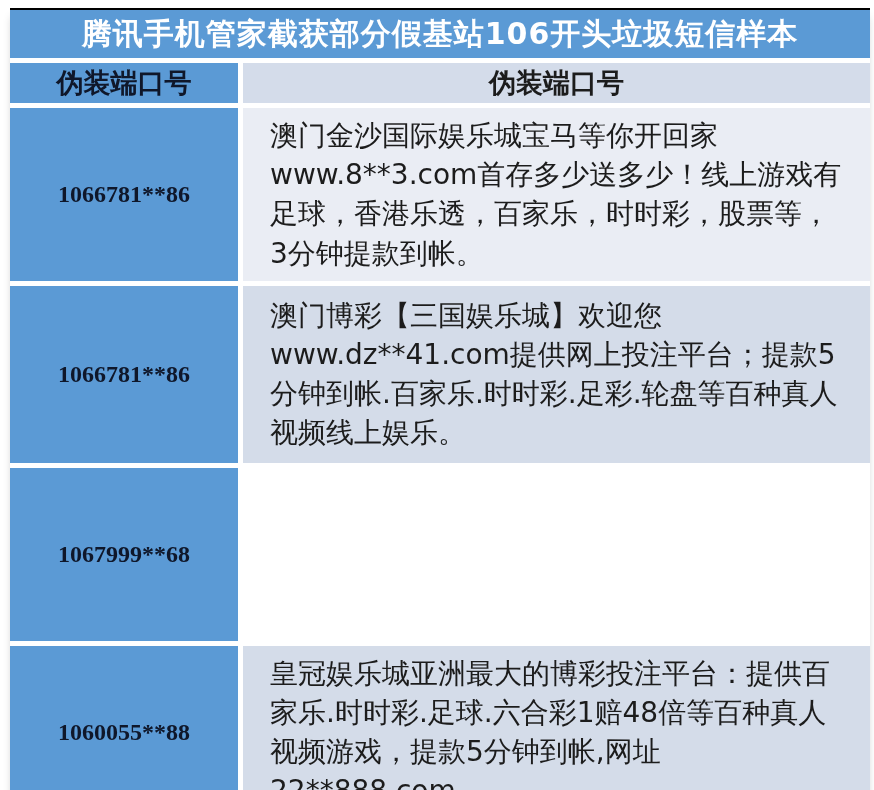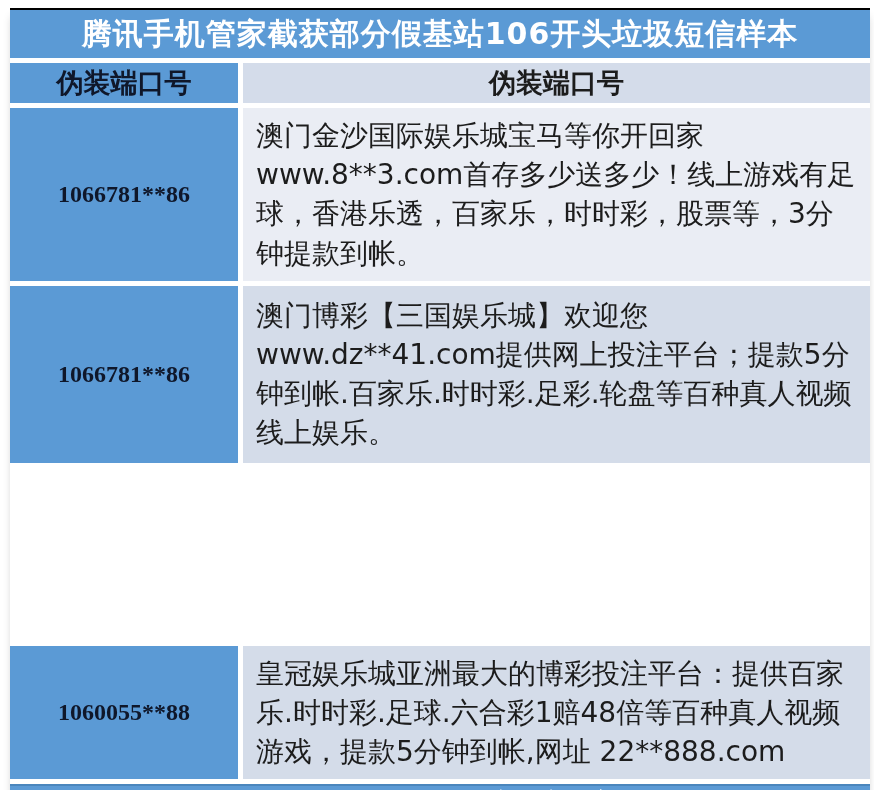--- a/index.html
+++ b/index.html
@@ -46,21 +46,21 @@
       display: flex;
       align-items: center;
       justify-content: center;
       text-align: right;
     }
     .cell-content {
       color: #1c1c1c;
       display: flex;
       align-items: center;
       box-sizing: border-box;
-      padding: 8px 13px;
+      padding: 8px 27px;
     }
     .header-row .cell-port {
       font-size: 27px;
       height: 40px;
     }
     .header-row .cell-content {
       background: #D4DCEA;
       font-weight: bold;
       font-size: 27px;
       height: 40px;
@@ -110,20 +110,21 @@
       <div class="cell-port">1066781**86</div>
       <div class="cell-content">澳门金沙国际娱乐城宝马等你开回家www.8**3.com首存多少送多少！线上游戏有足球，香港乐透，百家乐，时时彩，股票等，3分钟提款到帐。</div>
     </div>
 
     <div class="grid-row data-row row-2 band-dark">
       <div class="cell-port">1066781**86</div>
       <div class="cell-content">澳门博彩【三国娱乐城】欢迎您www.dz**41.com提供网上投注平台；提款5分钟到帐.百家乐.时时彩.足彩.轮盘等百种真人视频线上娱乐。</div>
     </div>
 
     <div class="grid-row data-row row-3 band-light">
+      <div class="cell-port">1067999**68</div>
     </div>
 
     <div class="grid-row data-row row-4 band-dark">
       <div class="cell-port">1060055**88</div>
       <div class="cell-content">皇冠娱乐城亚洲最大的博彩投注平台：提供百家乐.时时彩.足球.六合彩1赔48倍等百种真人视频游戏，提款5分钟到帐,网址 22**888.com</div>
     </div>
 
     <div class="footer-bar">数据来源：腾讯移动安全实验室</div>
 
   </div>

